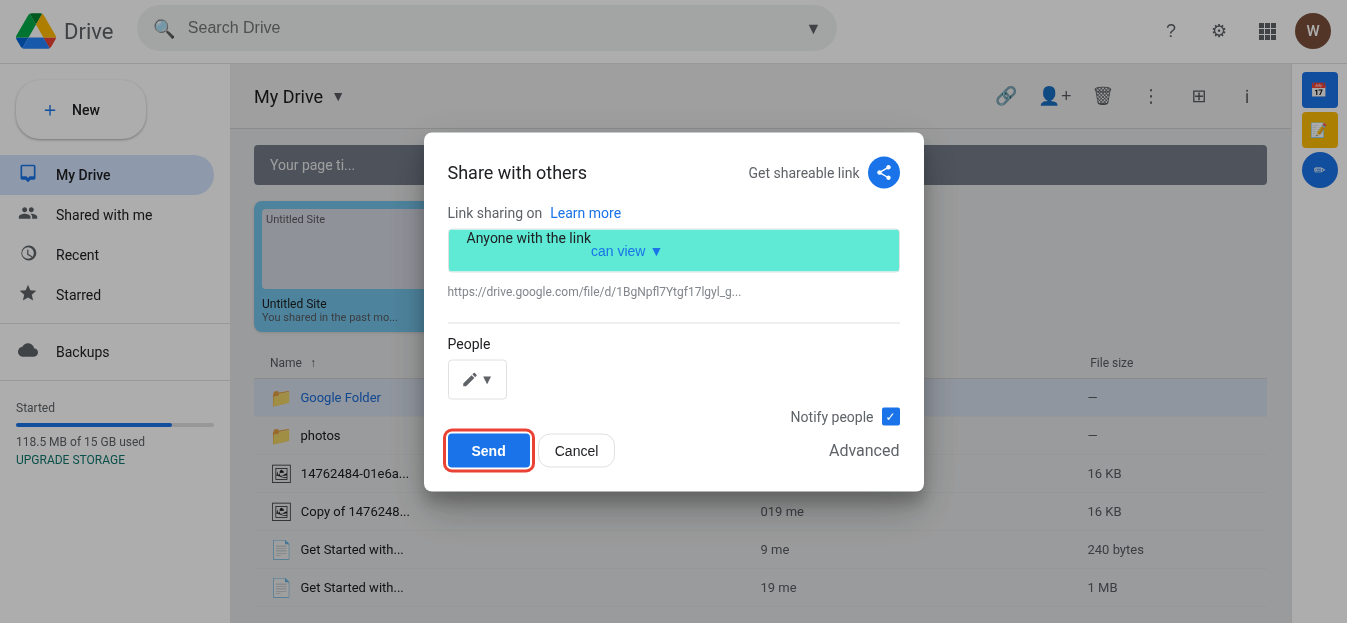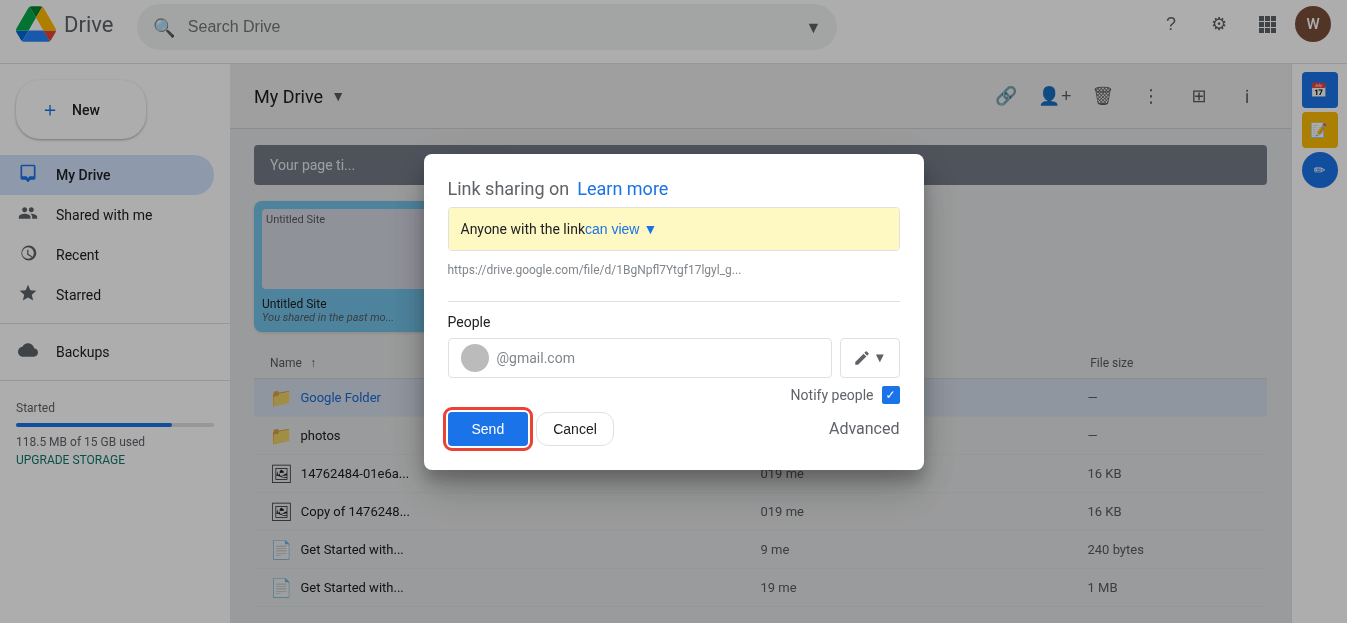--- a/index.html
+++ b/index.html
@@ -1,21 +1,21 @@
 <!DOCTYPE html>
 <html><head>
   <meta charset="utf-8">
   <style>
     * { box-sizing: border-box; margin: 0; padding: 0; }
     body { font-family: 'Roboto', Arial, sans-serif; background: #f1f3f4; width: 1347px; height: 623px; overflow: hidden; position: relative; }
 
     
     .topbar {
-      display: flex; align-items: flex-start; background: #fff;
-      height: 64px; padding: 4px 16px; border-bottom: 1px solid #e0e0e0;
+      display: flex; align-items: flex-end; background: #fff;
+      height: 64px; padding: 12px 16px; border-bottom: 1px solid #e0e0e0;
       position: fixed; top: 0; left: 0; right: 0; z-index: 10;
     }
     .logo { display: flex; align-items: center; gap: 8px; margin-right: 24px; }
     .logo-icon { width: 40px; height: 40px; }
     .logo-text { font-size: 22px; color: #5f6368; font-weight: 400; }
     .search-bar {
       flex: 1; max-width: 700px; display: flex; align-items: center;
       background: #f1f3f4; border-radius: 24px; padding: 0 16px; height: 46px;
       position: relative;
     }
@@ -128,29 +128,29 @@
     .dialog-header {
       display: flex; align-items: center; justify-content: space-between;
       margin-bottom: 16px;
     }
     .dialog-title { font-size: 18px; color: #202124; font-weight: 400; }
     .get-shareable { display: flex; align-items: center; gap: 8px; font-size: 14px; color: #5f6368; cursor: pointer; }
     .share-icon-circle {
       width: 32px; height: 32px; border-radius: 50%; background: #1a73e8;
       display: flex; align-items: center; justify-content: center; color: #fff; font-size: 16px;
     }
-    .link-sharing-row { display: flex; align-items: center; gap: 8px; margin-bottom: 8px; font-size: 18px; color: #5f6368; }
+    .link-sharing-row { display: flex; align-items: center; gap: 8px; margin-bottom: 8px; font-size: 14px; color: #5f6368; }
     .learn-more { color: #1a73e8; cursor: pointer; text-decoration: none; }
     .link-row {
       display: flex; align-items: center; border: 1px solid #e0e0e0; border-radius: 4px;
       overflow: hidden; margin-bottom: 8px;
     }
     .link-input-area {
-      flex: 1; display: flex; align-items: center; padding: 0 12px;
-      height: 42px; background: #fef9c3;
+      flex: 1; display: flex; padding: 0 18px;
+      height: 42px; background: #5eead4;
     }
     .anyone-text { font-size: 14px; color: #202124; }
     .can-view-btn {
       display: flex; align-items: center; gap: 4px; font-size: 14px; color: #1a73e8;
       font-weight: 500; cursor: pointer; background: transparent; border: none;
     }
     .copy-link-btn {
       padding: 0 16px; height: 42px; border: none; border-left: 1px solid #e0e0e0;
       background: #fff; font-size: 14px; color: #202124; cursor: pointer;
       font-weight: 500;
@@ -188,21 +188,21 @@
       width: 18px; height: 18px; border: 2px solid #1a73e8; border-radius: 2px;
       background: #1a73e8; display: flex; align-items: center; justify-content: center;
       color: #fff; font-size: 12px; cursor: pointer;
     }
     .dialog-footer {
       display: flex; align-items: center; justify-content: space-between; margin-top: 8px;
     }
     .footer-left { display: flex; gap: 8px; }
     .send-btn {
       padding: 8px 24px; background: #1a73e8; color: #fff; border: none;
-      border-radius: 4px; font-size: 14px; font-weight: 400; cursor: pointer;
+      border-radius: 4px; font-size: 14px; font-weight: 700; cursor: pointer;
       outline: 3px solid #ea4335; outline-offset: 2px;
     }
     .cancel-btn {
       padding: 8px 16px; background: #fff; color: #202124; border: 1px solid #e0e0e0;
       border-radius: 12px; font-size: 14px; cursor: pointer;
     }
     .advanced-link { font-size: 16px; color: #5f6368; cursor: pointer; display: flex; align-items: center; }
   </style>
 </head>
 <body>
@@ -334,21 +334,21 @@
     <div class="content-body">
 
       <div style="background:#4a5568; color:#fff; padding:12px 16px; border-radius:4px; margin-bottom:16px; font-size:14px; opacity:0.7;">
         Your page ti...
       </div>
 
       <div style="display:flex; gap:16px; margin-bottom:16px;">
         <div style="background:#7dd3fc; border-radius:8px; padding:8px; width:200px; box-shadow:0 1px 3px rgba(0,0,0,0.12);">
           <div style="background:#e8eaf6; height:80px; border-radius:4px; margin-bottom:8px; font-size:11px; color:#5f6368; padding:4px;">Untitled Site</div>
           <div style="font-size:12px; color:#202124;">Untitled Site</div>
-          <div style="font-size:11px; color:#5f6368;font-style:italic;">You shared in the past mo...</div>
+          <div style="font-size:11px; color:#5f6368;">You shared in the past mo...</div>
         </div>
       </div>
 
       <div class="files-header">
         <div class="file-col-name">
           <span>Name</span>
           <span>↑</span>
         </div>
         <div class="file-col-modified">Modified</div>
         <div class="file-col-size">File size</div>
@@ -409,20 +409,31 @@
     <div style="width:36px; height:36px; background:#1a73e8; border-radius:4px; display:flex; align-items:center; justify-content:center; color:#fff; font-size:14px; cursor:pointer;">📅</div>
     <div style="width:36px; height:36px; background:#fbbc04; border-radius:4px; display:flex; align-items:center; justify-content:center; color:#fff; font-size:14px; cursor:pointer;">📝</div>
     <div style="width:36px; height:36px; background:#1a73e8; border-radius:50%; display:flex; align-items:center; justify-content:center; color:#fff; font-size:14px; cursor:pointer;">✏</div>
   </div>
 
 </div>
 
 <div class="overlay"></div>
 
 <div class="dialog">
+  <div class="dialog-header">
+    <span class="dialog-title">Share with others</span>
+    <div class="get-shareable">
+      <span>Get shareable link</span>
+      <div class="share-icon-circle">
+        <svg width="18" height="18" viewBox="0 0 24 24" fill="white">
+            <path d="M18 16.08c-.76 0-1.44.3-1.96.77L8.91 12.7c.05-.23.09-.46.09-.7s-.04-.47-.09-.7l7.05-4.11c.54.5 1.25.81 2.04.81 1.66 0 3-1.34 3-3s-1.34-3-3-3-3 1.34-3 3c0 .24.04.47.09.7L8.04 9.81C7.5 9.31 6.79 9 6 9c-1.66 0-3 1.34-3 3s1.34 3 3 3c.79 0 1.5-.31 2.04-.81l7.12 4.16c-.05.21-.08.43-.08.65 0 1.61 1.31 2.92 2.92 2.92s2.92-1.31 2.92-2.92-1.31-2.92-2.92-2.92z"></path>
+          </svg>
+      </div>
+    </div>
+  </div>
 
   <div class="link-sharing-row">
     <span>Link sharing on</span>
     <a class="learn-more">Learn more</a>
   </div>
 
   <div class="link-row">
     <div class="link-input-area">
       <span class="anyone-text">Anyone with the link</span>
       <button class="can-view-btn">
@@ -432,24 +443,20 @@
     </div>
   </div>
 
   <div class="link-url">https://drive.google.com/file/d/1BgNpfl7Ytgf17lgyl_g...</div>
 
   <hr class="divider">
 
   <div class="people-label">People</div>
 
   <div class="people-input-row">
-    <div class="email-input">
-      <span style="display:inline-block; width:28px; height:28px; border-radius:50%; background:#bbb; margin-right:8px;"></span>
-      <span class="email-text">@gmail.com</span>
-    </div>
     <button class="edit-btn">
       <svg width="18" height="18" viewBox="0 0 24 24" fill="#5f6368">
           <path d="M3 17.25V21h3.75L17.81 9.94l-3.75-3.75L3 17.25zM20.71 7.04c.39-.39.39-1.02 0-1.41l-2.34-2.34c-.39-.39-1.02-.39-1.41 0l-1.83 1.83 3.75 3.75 1.83-1.83z"></path>
         </svg>
       <span>▼</span>
     </button>
   </div>
 
 
   <div class="notify-row">

